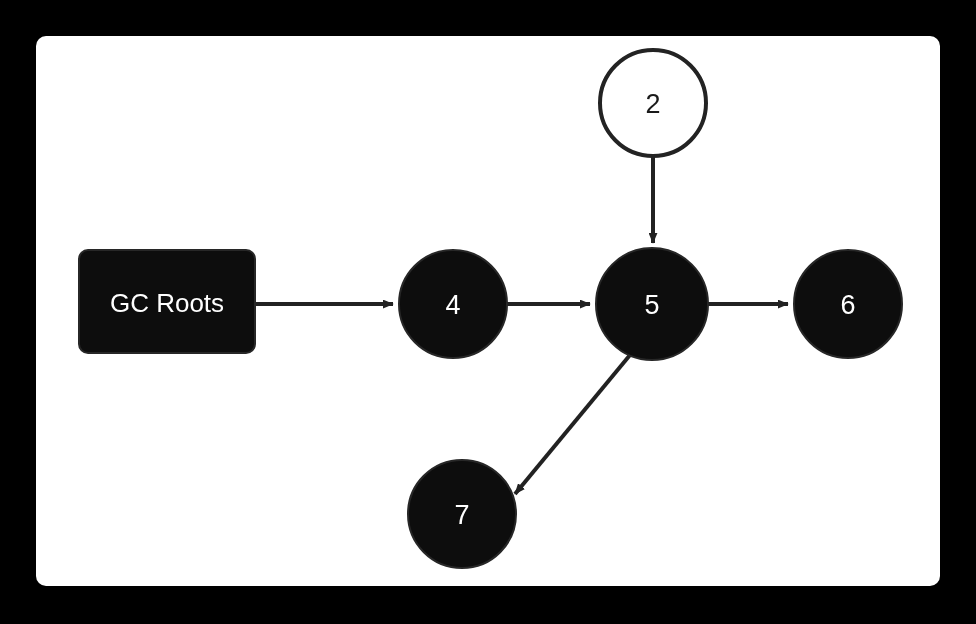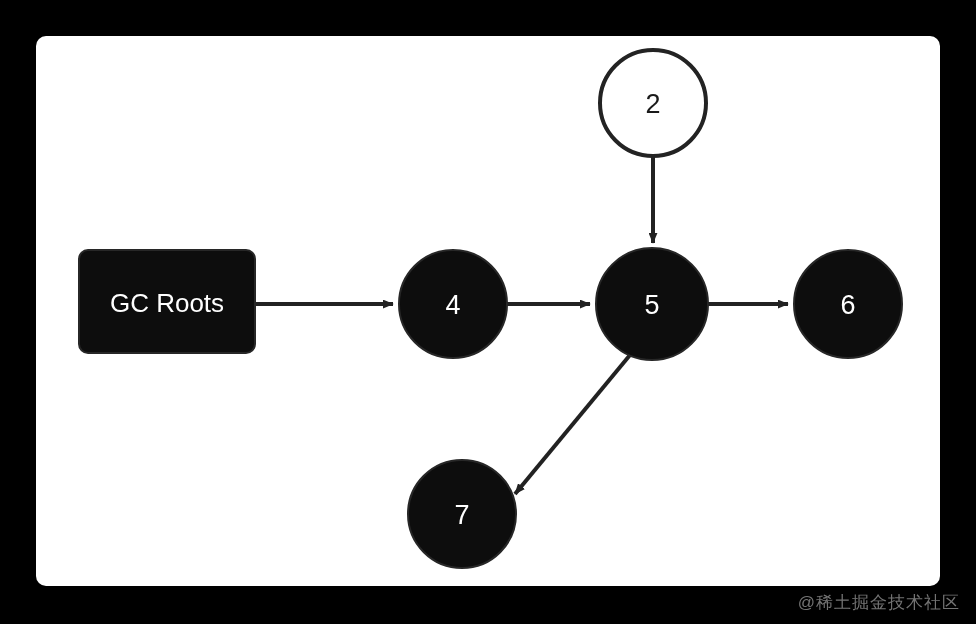--- a/index.html
+++ b/index.html
@@ -126,15 +126,14 @@
         <g>
           <circle cx="426" cy="478" r="54" fill="#0d0d0d" stroke="#272727" stroke-width="2"></circle>
           <text class="node-label" x="426" y="479">7</text>
         </g>
 
       </g>
     </svg>
 
   </div>
 
-  <div class="watermark">@稀土掘金技术社区</div>
 
 </div>
 
 </body></html>

